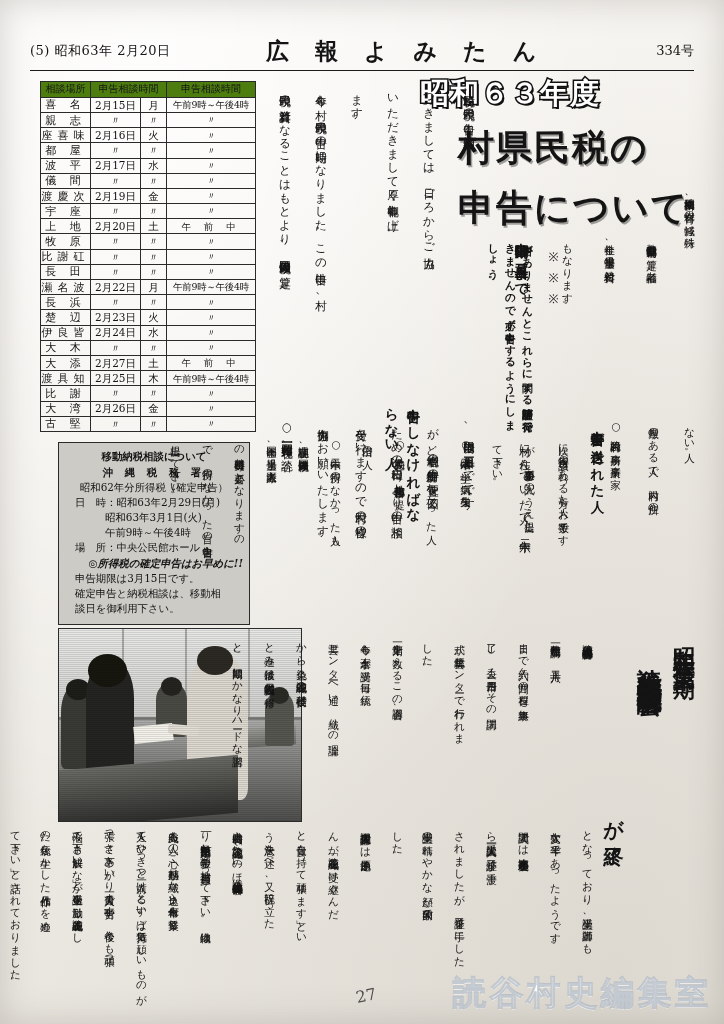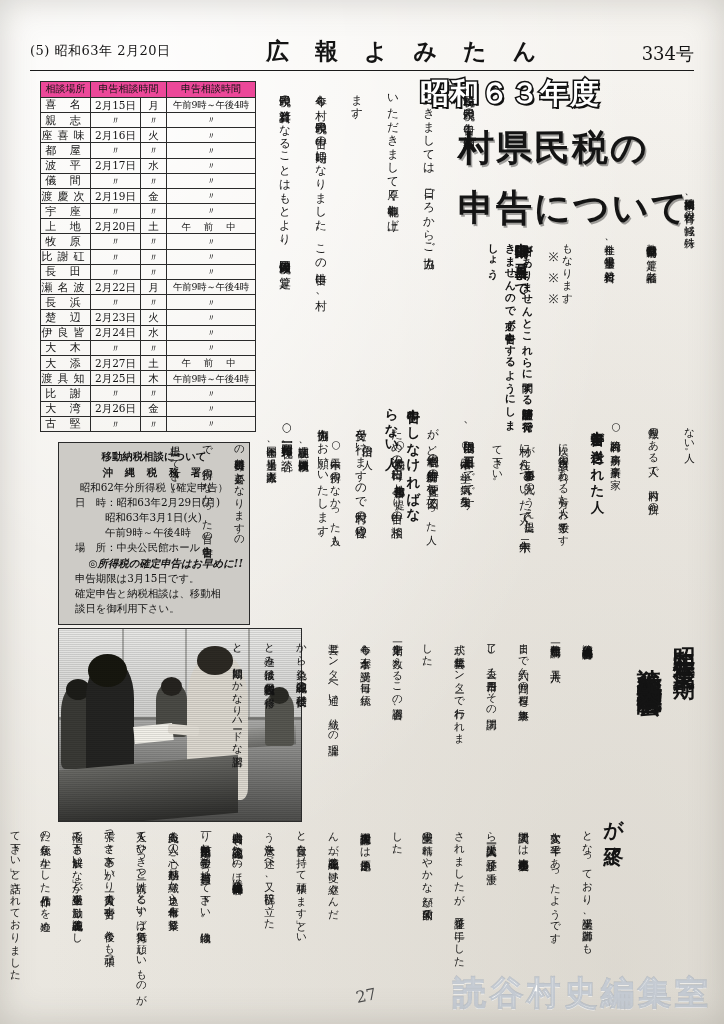--- a/index.html
+++ b/index.html
@@ -22,32 +22,32 @@
   .edge-shadow{
     position:absolute;inset:0;
     box-shadow:inset 0 0 34px rgba(120,115,105,.30);
     pointer-events:none;
   }
 
   
   #masthead{position:absolute;left:30px;top:36px;width:664px;height:34px;}
   #mh-left{position:absolute;left:0;top:6px;font-size:13px;letter-spacing:.5px;white-space:nowrap;}
   #mh-title{position:absolute;left:236px;top:0;font-size:23px;font-weight:bold;letter-spacing:9px;white-space:nowrap;}
-  #mh-right{position:absolute;right:0;top:6px;font-size:18px;white-space:nowrap;}
+  #mh-right{position:absolute;right:0;top:6px;font-size:13px;white-space:nowrap;}
   #mh-rule{position:absolute;left:30px;top:70px;width:664px;height:0;border-top:1.6px solid #1b1b1b;}
 
   
   #sched-wrap{position:absolute;left:40px;top:76px;width:215px;}
   #sched-title{font-size:12.5px;font-weight:bold;text-align:center;letter-spacing:.4px;white-space:nowrap;}
   table#sched{border-collapse:collapse;margin-top:5px;width:215px;table-layout:fixed;
     font-size:10.5px;line-height:1;}
   table#sched th,table#sched td{
     border:1px solid #2a2a2a;padding:1.6px 0;text-align:center;vertical-align:middle;
   }
-  table#sched th{background:#ec4899;font-weight:normal;font-size:10px;padding:2.4px 0;}
+  table#sched th{background:#4d7c0f;font-weight:normal;font-size:10px;padding:2.4px 0;}
   table#sched td.place{letter-spacing:5px;font-size:11px;}
   table#sched td.date{font-size:10.5px;}
   table#sched td.dow{font-size:10.5px;}
   table#sched td.time{font-size:9.4px;letter-spacing:-.2px;}
   table#sched td.time.am{letter-spacing:5px;}
   .col-place{width:50px}.col-date{width:50px}.col-dow{width:26px}.col-time{width:89px}
 
   
   #mobile-box{
     position:absolute;left:58px;top:442px;width:192px;

